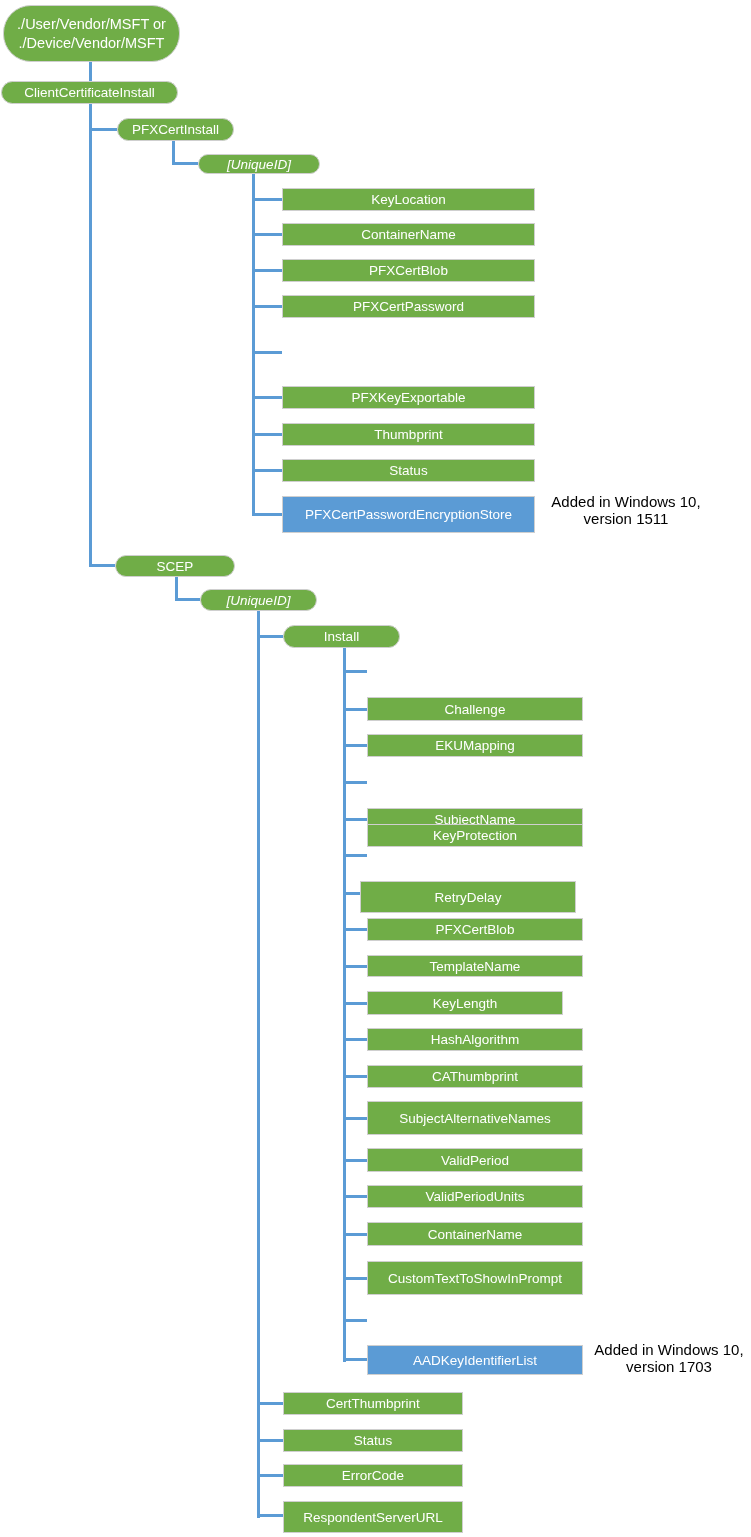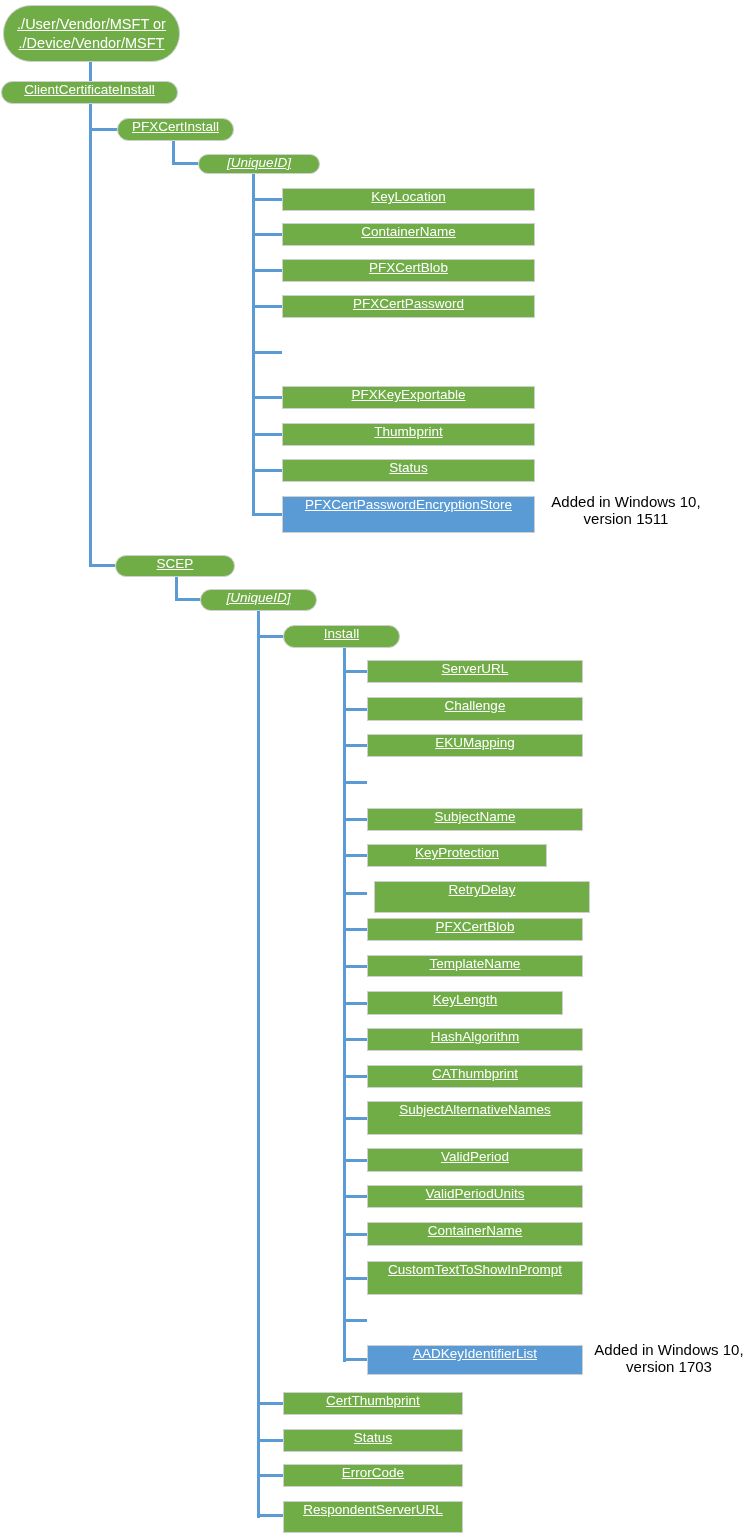--- a/index.html
+++ b/index.html
@@ -11,24 +11,24 @@
     overflow:hidden;
   }
   .node{
     position:absolute;
     box-sizing:border-box;
     background:#70AD47;
     border:1px solid #CFCFCF;
     color:#ffffff;
     font-size:13.5px;
     display:flex;
+    align-items:center;
     justify-content:center;
     text-align:center;
     white-space:nowrap;
-    text-decoration:underline;
   }
   .pill{border-radius:12px;}
   .root{
     border-radius:28px;
     flex-direction:column;
     font-size:14.5px;
     line-height:19px;
   }
   .blue{background:#5B9BD5;}
   .italic{font-style:italic;}
@@ -115,26 +115,25 @@
 
   <div class="node" style="left:282px;top:188px;width:253px;height:23px">KeyLocation</div>
   <div class="node" style="left:282px;top:223px;width:253px;height:23px">ContainerName</div>
   <div class="node" style="left:282px;top:259px;width:253px;height:23px">PFXCertBlob</div>
   <div class="node" style="left:282px;top:295px;width:253px;height:23px">PFXCertPassword</div>
   <div class="node" style="left:282px;top:386px;width:253px;height:23px">PFXKeyExportable</div>
   <div class="node" style="left:282px;top:423px;width:253px;height:23px">Thumbprint</div>
   <div class="node" style="left:282px;top:459px;width:253px;height:23px">Status</div>
   <div class="node blue" style="left:282px;top:496px;width:253px;height:37px">PFXCertPasswordEncryptionStore</div>
 
-  <div class="node" style="left:367px;top:660px;width:216px;height:23px">ServerURL</div>
   <div class="node" style="left:367px;top:697px;width:216px;height:24px">Challenge</div>
   <div class="node" style="left:367px;top:734px;width:216px;height:23px">EKUMapping</div>
   <div class="node" style="left:367px;top:808px;width:216px;height:23px">SubjectName</div>
-  <div class="node" style="left:367px;top:844px;width:180px;height:23px">KeyProtection</div>
-  <div class="node" style="left:374px;top:881px;width:216px;height:32px">RetryDelay</div>
+  <div class="node" style="left:367px;top:824px;width:216px;height:23px">KeyProtection</div>
+  <div class="node" style="left:360px;top:881px;width:216px;height:32px">RetryDelay</div>
   <div class="node" style="left:367px;top:918px;width:216px;height:23px">PFXCertBlob</div>
   <div class="node" style="left:367px;top:955px;width:216px;height:22px">TemplateName</div>
   <div class="node" style="left:367px;top:991px;width:196px;height:24px">KeyLength</div>
   <div class="node" style="left:367px;top:1028px;width:216px;height:23px">HashAlgorithm</div>
   <div class="node" style="left:367px;top:1065px;width:216px;height:23px">CAThumbprint</div>
   <div class="node" style="left:367px;top:1101px;width:216px;height:34px">SubjectAlternativeNames</div>
   <div class="node" style="left:367px;top:1148px;width:216px;height:24px">ValidPeriod</div>
   <div class="node" style="left:367px;top:1185px;width:216px;height:23px">ValidPeriodUnits</div>
   <div class="node" style="left:367px;top:1222px;width:216px;height:24px">ContainerName</div>
   <div class="node" style="left:367px;top:1261px;width:216px;height:34px">CustomTextToShowInPrompt</div>

